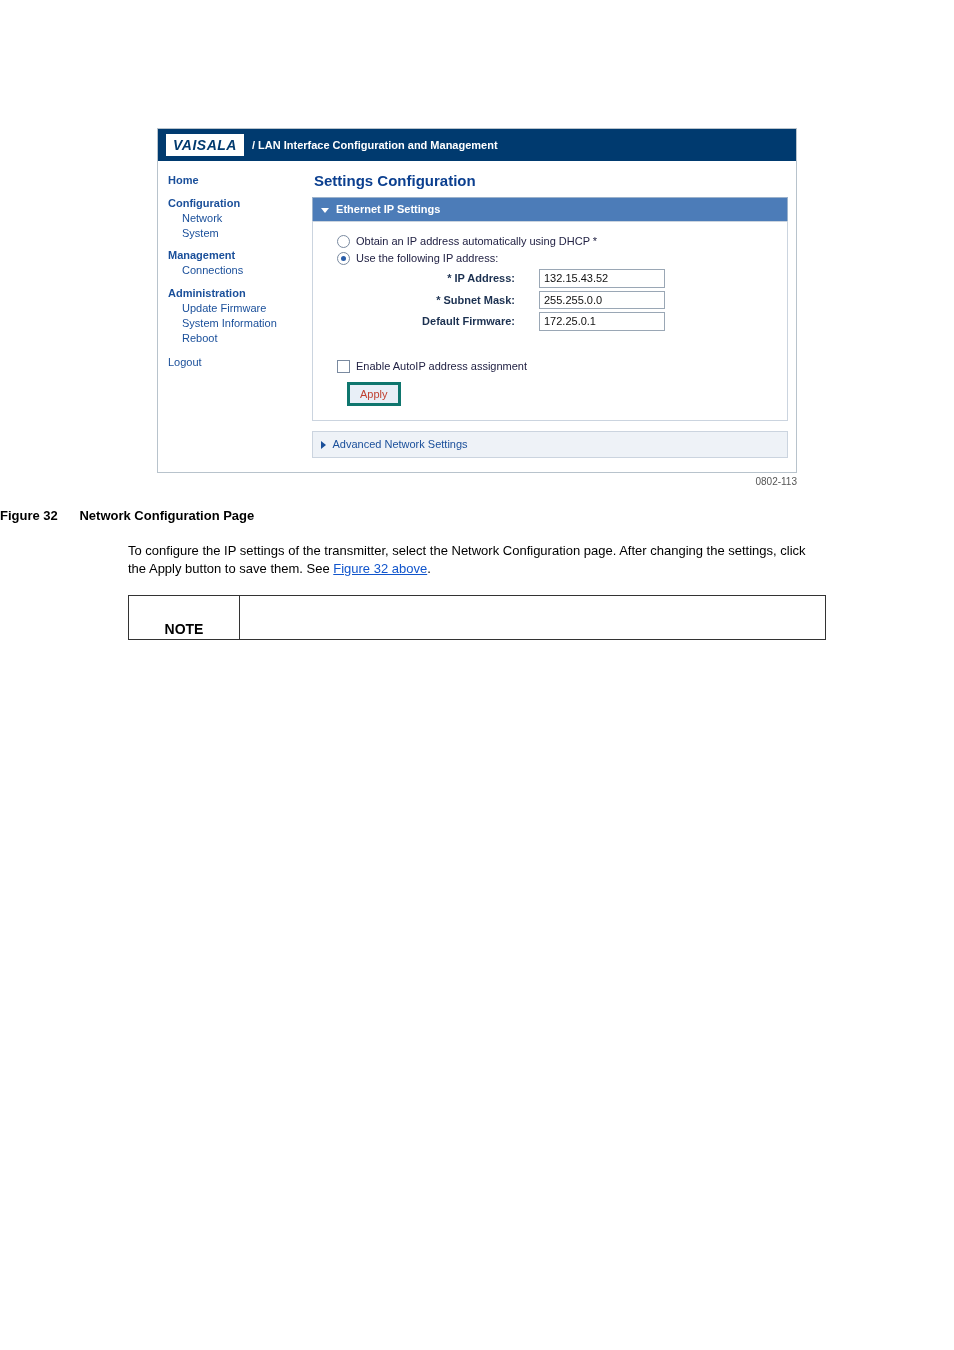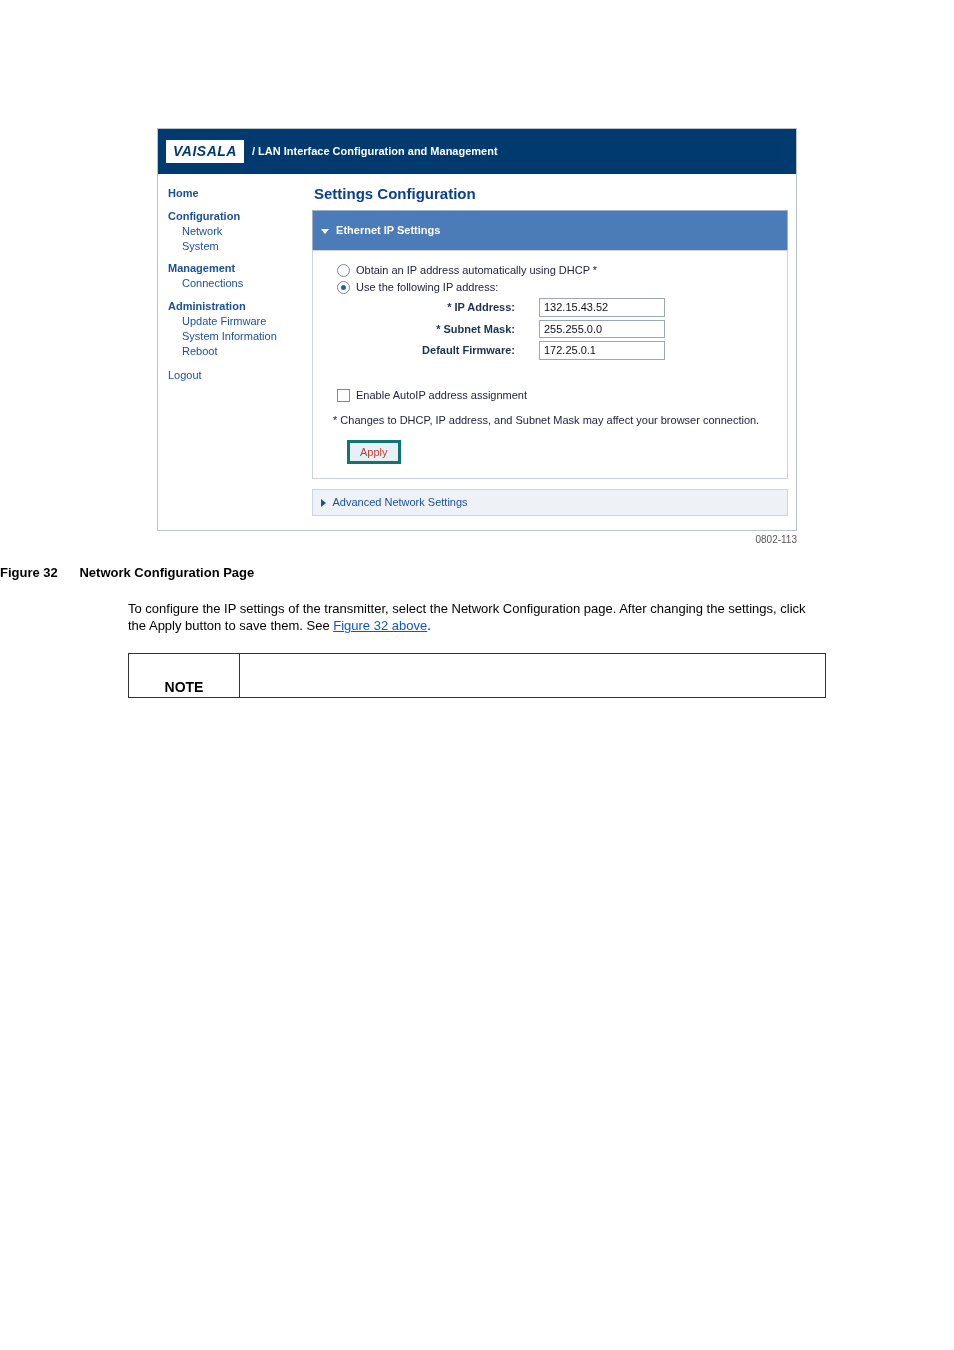--- a/index.html
+++ b/index.html
@@ -1,32 +1,32 @@
 <!DOCTYPE html>
 <html><head>
 <meta charset="utf-8">
 <style>
   html,body{margin:0;padding:0;background:#fff;font-family:Arial,Helvetica,sans-serif;color:#000;}
   .page{width:954px;margin:0 auto;position:relative;min-height:1350px;}
   .doc-text{font-size:13px;line-height:1.35;}
   
   .fig-wrap{margin:128px auto 0 auto;width:640px;}
   .shot{border:1px solid #b8c3cc;width:638px;}
-  .shot-head{background:#003a6f;color:#fff;height:45px;display:flex;align-items:center;}
+  .shot-head{background:#003a6f;color:#fff;height:32px;display:flex;align-items:center;}
   .logo{background:#fff;color:#003a6f;font-weight:900;font-size:14px;letter-spacing:0.5px;padding:2px 7px;margin:5px 8px 5px 8px;font-style:italic;}
   .head-title{font-size:11px;font-weight:bold;}
   .shot-body{display:flex;align-items:flex-start;}
   .side{width:140px;padding:12px 0 12px 10px;font-size:11px;line-height:1.35;}
   .side a{color:#1a4f9a;text-decoration:none;}
   .side .heading{color:#1a4f9a;font-weight:bold;margin-top:8px;}
   .side .heading.first{margin-top:0;}
   .side .sub{margin-left:14px;color:#1a4f9a;}
   .main{flex:1;padding:10px 8px 14px 4px;}
   .page-title{color:#0b3f8f;font-size:15px;font-weight:bold;margin:0 0 6px 2px;}
-  .panel-head{background:#4c7cb8;color:#fff;font-size:11px;font-weight:bold;padding:12px 8px;border:1px solid #9bb2cc;border-bottom:none;}
+  .panel-head{background:#4c7cb8;color:#fff;font-size:11px;font-weight:bold;padding:4px 8px;border:1px solid #9bb2cc;border-bottom:none;}
   .panel-head .tri{display:inline-block;width:0;height:0;border-left:4px solid transparent;border-right:4px solid transparent;border-top:5px solid #fff;margin-right:4px;vertical-align:middle;}
   .panel{border:1px solid #cbd4df;padding:10px 10px 14px 10px;background:#fff;font-size:11px;color:#224;}
   .row{display:flex;align-items:center;margin:2px 0 2px 14px;}
   .radio-dot{width:11px;height:11px;border:1px solid #7a8aa0;border-radius:50%;margin-right:6px;background:#fff;display:inline-flex;align-items:center;justify-content:center;}
   .radio-dot.sel:after{content:"";width:5px;height:5px;border-radius:50%;background:#2a5da8;}
   .fieldrow{display:flex;align-items:center;margin:3px 0 3px 64px;}
   .fl{width:128px;text-align:right;font-size:11px;color:#1b3050;font-weight:bold;margin-right:24px;}
   .fv{border:1px solid #9aa7b5;padding:1px 4px;width:116px;font-size:11px;color:#111;background:#fff;}
   .chkrow{display:flex;align-items:center;margin:28px 0 8px 14px;}
   .chkbox{width:11px;height:11px;border:1px solid #7a8aa0;background:#fff;margin-right:6px;}
@@ -98,21 +98,20 @@
             <div class="fieldrow">
               <span class="fl">Default Firmware:</span>
               <span class="fv">172.25.0.1</span>
             </div>
 
             <div class="chkrow">
               <span class="chkbox"></span>
               <span>Enable AutoIP address assignment</span>
             </div>
 
-            <div class="note">* Changes to DHCP, IP address, and Subnet Mask may affect your browser connection.</div>
 
             <button class="applybtn">Apply</button>
           </div>
 
           <div class="sub-panel-head">
             <span class="tri2"></span>
             <span>Advanced Network Settings</span>
           </div>
         </div>
 

